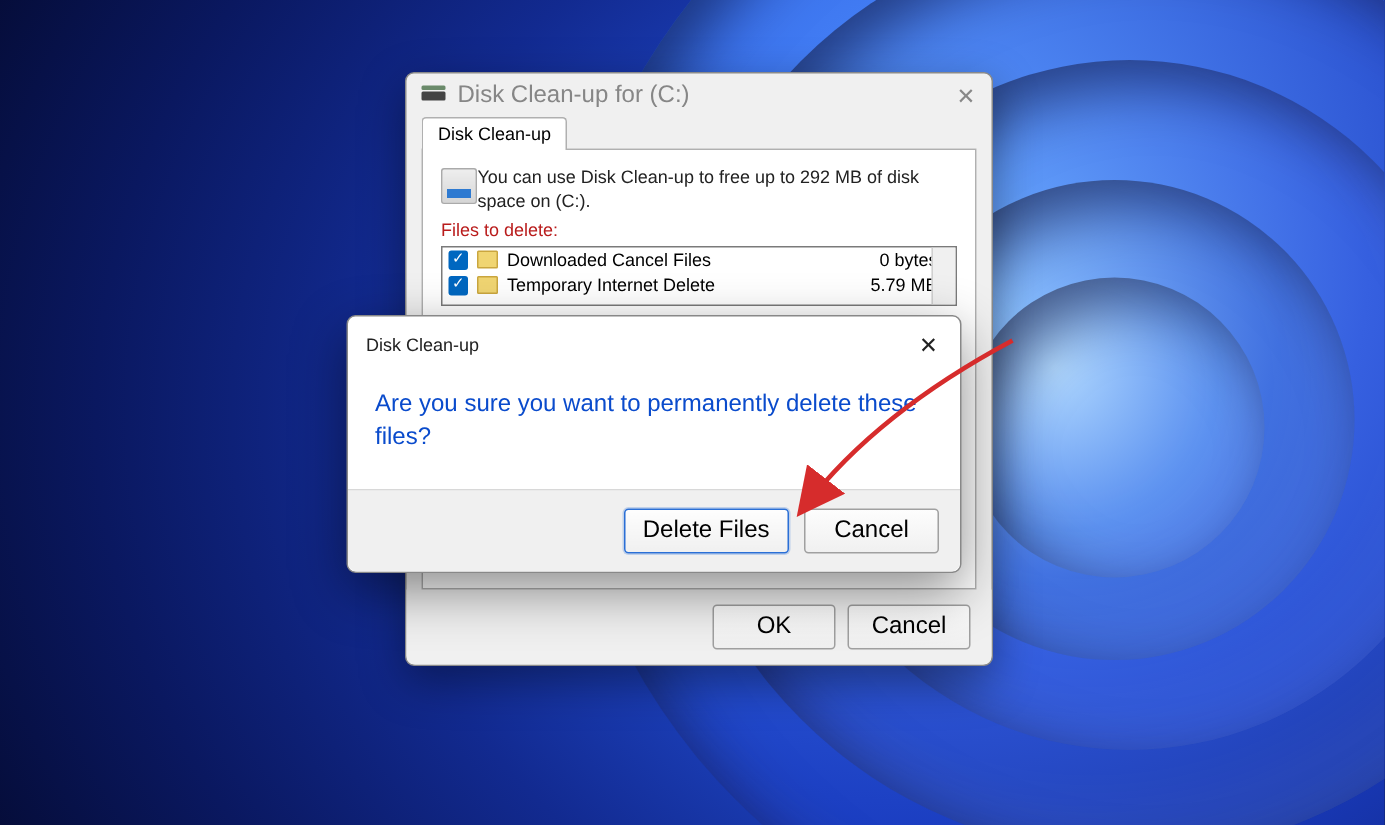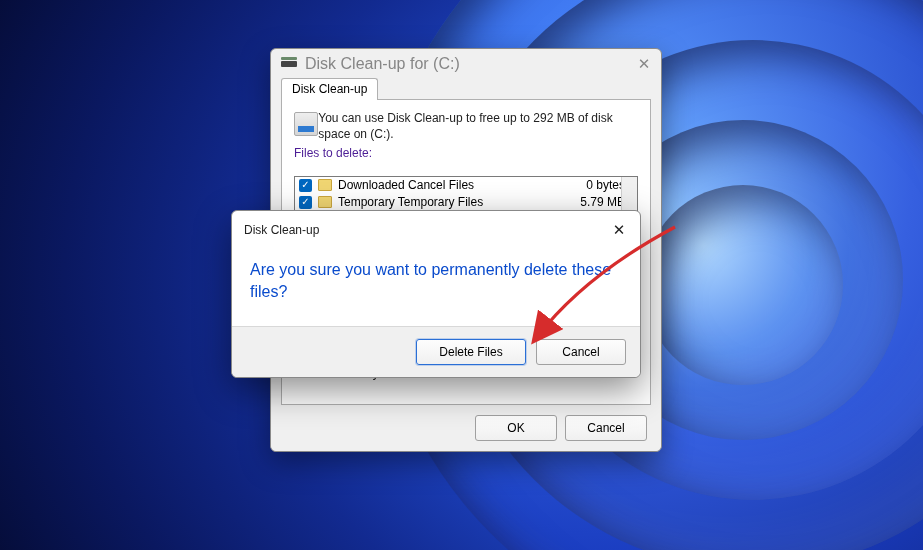--- a/index.html
+++ b/index.html
@@ -88,21 +88,21 @@
     position: relative;
     margin-top: 2px;
     border-radius: 2px;
   }
   .drive-icon::after {
     content:""; position:absolute; left:3px; right:3px; bottom:3px; height:6px;
     background:#2e7ad1;
   }
   .intro p { font-size: 12px; line-height: 1.35; color:#222; }
 
-  .label { margin-bottom: 16px; color:#4c1d95;}
+  .label { margin-bottom: 4px; color:#b91c1c;}
   .file-list {
     border: 1px solid #7a7a7a;
     background:#fff;
     height: 40px;
     overflow: hidden;
     position: relative;
   }
   .row { display:flex; align-items:center; padding:1px 4px 2px; gap:6px;}
   .chk {
     width:13px; height:13px; background:#0067c0; border-radius:2px;
@@ -120,21 +120,21 @@
   .desc-spacer { height: 146px; }
   .folder-desc { font-size:12px; color:#222; margin: 4px 0 10px; }
 
   .btnrow { display:flex; justify-content:space-between; padding: 0 2px 0 0;}
   .btn {
     min-width: 82px;
     padding: 5px 12px;
     background: linear-gradient(#fdfdfd,#f0f0f0);
     border: 1px solid #a0a0a0;
     border-radius: 3px;
-    font-size: 12px;
+    font-size: 16px;
     font-family: inherit;
     cursor: default;
     display:flex;align-items:center;justify-content:center;gap:4px;
   }
   .btn.wide { min-width: 140px; }
   .shield {
     width:12px;height:13px;
     background: linear-gradient(135deg,#f5c542 0 50%,#3b7dd8 50% 100%);
     clip-path: polygon(50% 0,100% 15%,100% 55%,50% 100%,0 55%,0 15%);
   }
@@ -222,21 +222,21 @@
       <div class="file-list">
         <div class="row">
           <div class="chk">✓</div>
           <div class="folder-ico"></div>
           <div class="name">Downloaded Cancel Files</div>
           <div class="size">0 bytes</div>
         </div>
         <div class="row">
           <div class="chk">✓</div>
           <div class="folder-ico"></div>
-          <div class="name">Temporary Temporary Files</div>
+          <div class="name">Temporary Internet Delete</div>
           <div class="size">5.79 MB</div>
         </div>
         <div class="scroll-hint"></div>
       </div>
 
       <div class="desc-spacer"></div>
       <div class="folder-desc">Files folder on your hard disk.</div>
 
       <div class="btnrow">
       </div>

